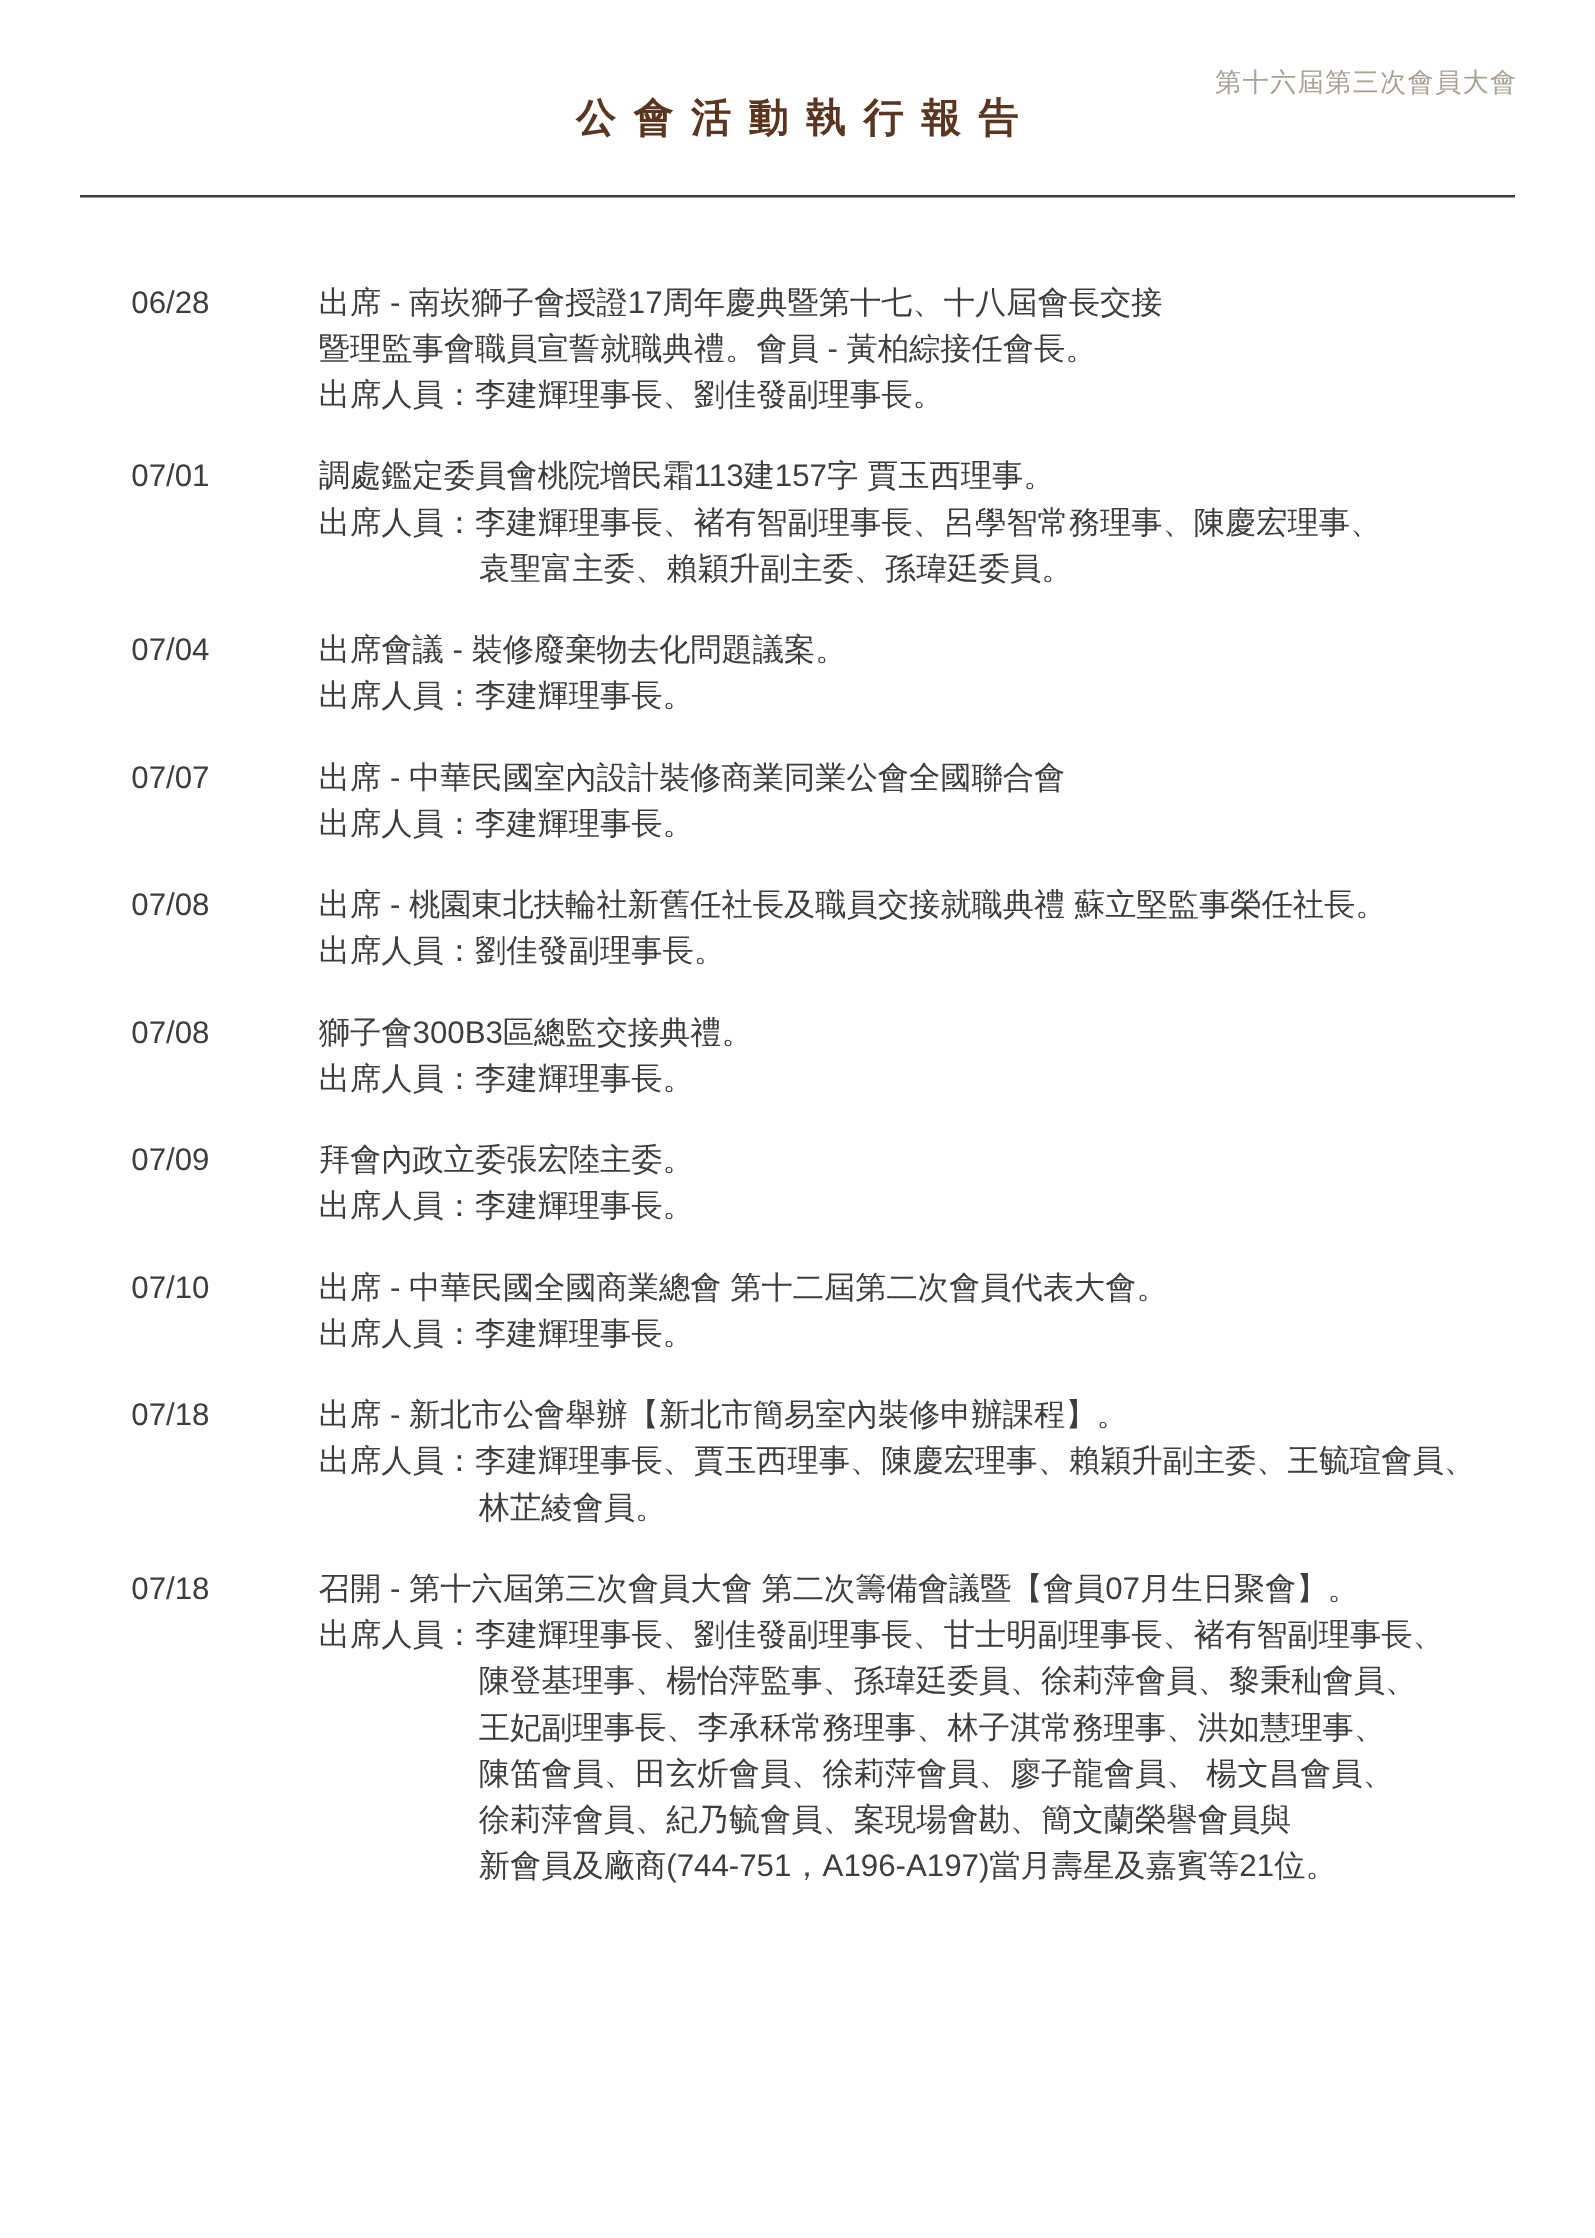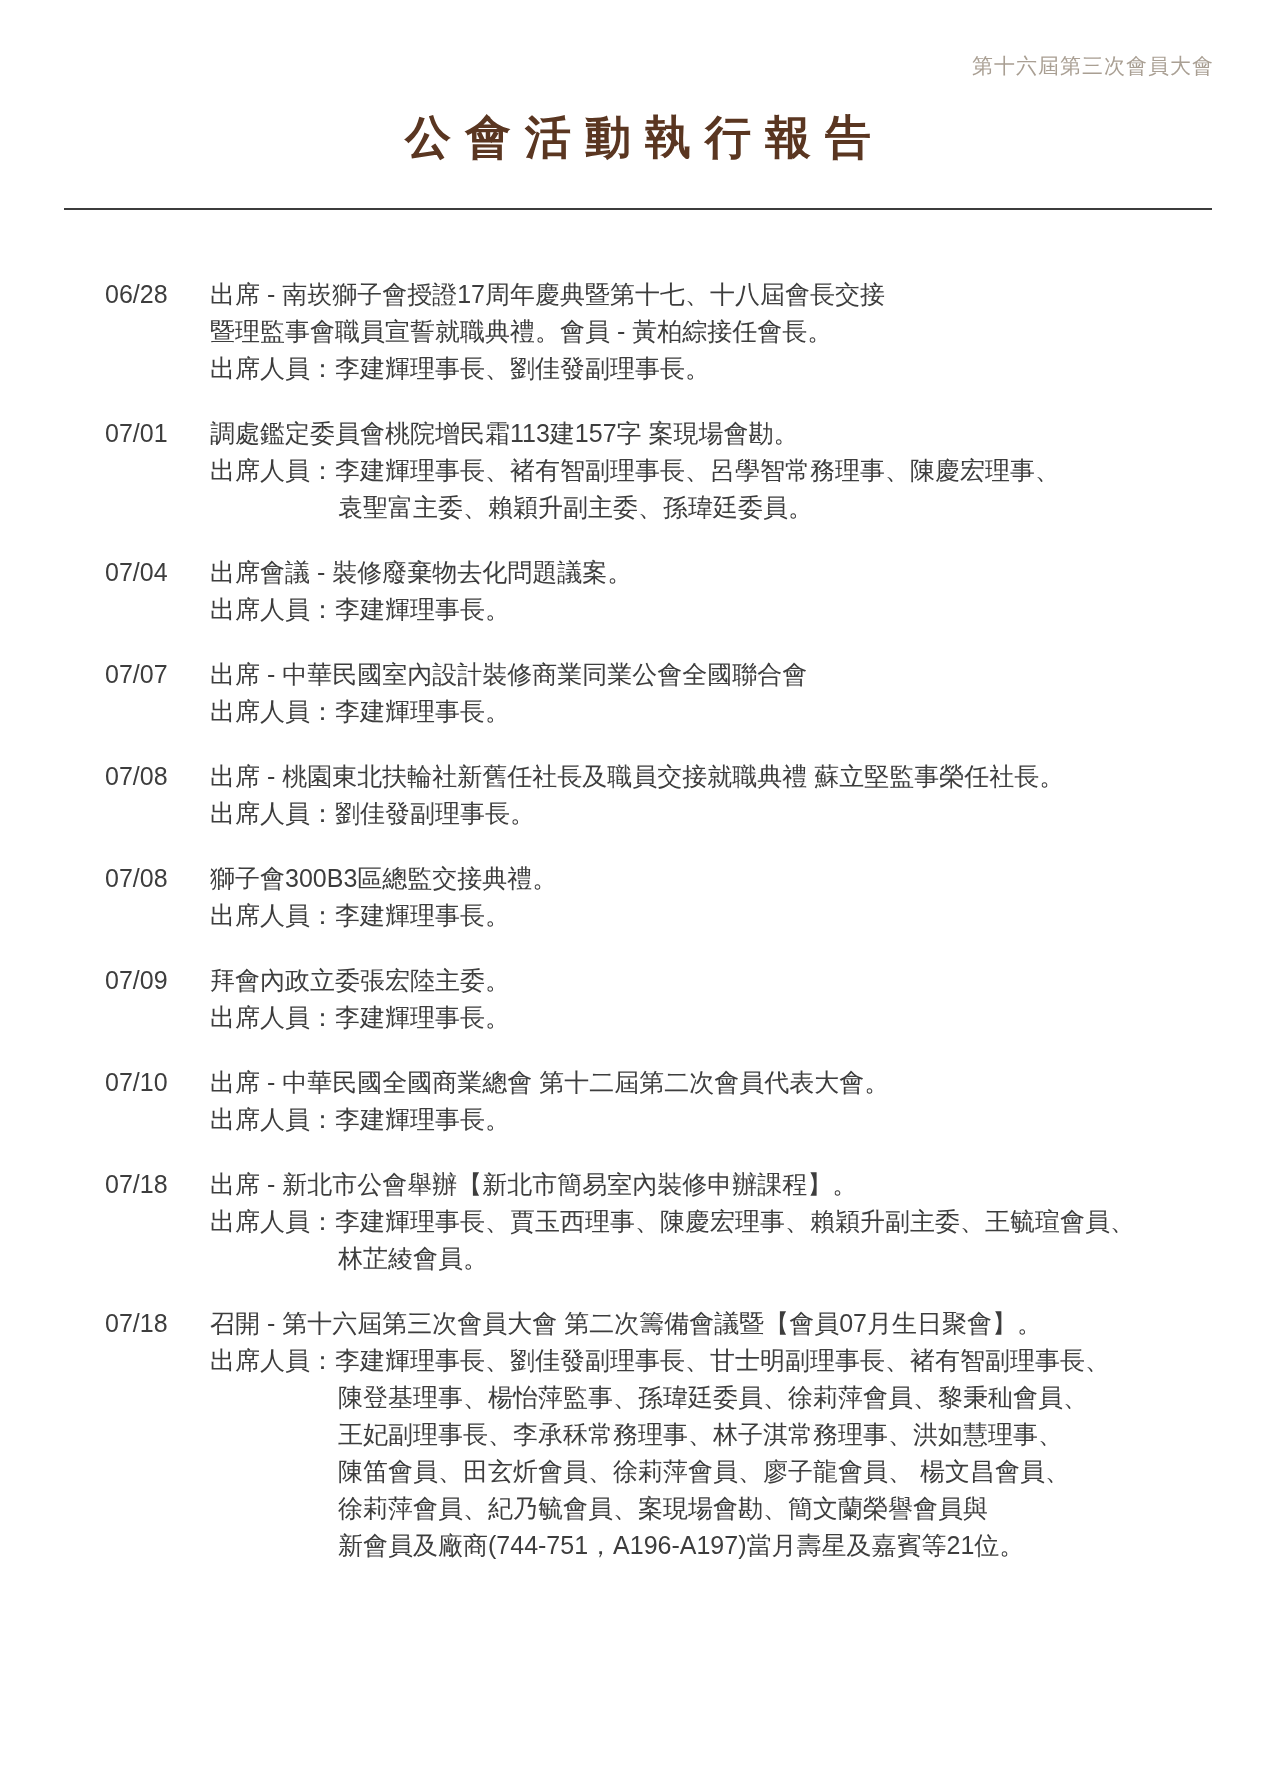--- a/index.html
+++ b/index.html
@@ -15,25 +15,25 @@
   .doc-header{
     position:absolute;
     top:52px;
     right:62px;
     font-size:21px;
     letter-spacing:1px;
     color:#a99f93;
   }
   .doc-title{
     margin:0;
-    padding-top:108px;
+    padding-top:74px;
     text-align:center;
     font-family:"Liberation Serif","DejaVu Serif",serif;
     font-weight:bold;
-    font-size:46px;
+    font-size:32px;
     line-height:1.3;
     letter-spacing:14px;
     text-indent:14px;
     color:#5a3621;
   }
   .title-rule{
     margin:40px auto 0 auto;
     width:1148px;
     border:none;
     border-top:2px solid #3c3c3c;
@@ -49,20 +49,21 @@
     font-size:25px;
     line-height:37px;
     justify-content:center;
   }
   .entry-date{
     width:105px;
     flex-shrink:0;
   }
   .entry-body{
     flex:1;
+    margin-left:45px;
   }
   .line{white-space:nowrap;}
   .line.indent{padding-left:128px;}
   .page-number{
     position:absolute;
     top:1700px;
     right:97px;
     font-size:27px;
     color:#3f3f3f;
   }
@@ -85,21 +86,21 @@
       <div class="entry-body">
         <div class="line">出席 - 南崁獅子會授證17周年慶典暨第十七、十八屆會長交接</div>
         <div class="line">暨理監事會職員宣誓就職典禮。會員 - 黃柏綜接任會長。</div>
         <div class="line">出席人員：李建輝理事長、劉佳發副理事長。</div>
       </div>
     </div>
 
     <div class="entry">
       <div class="entry-date">07/01</div>
       <div class="entry-body">
-        <div class="line">調處鑑定委員會桃院增民霜113建157字 案現場會勘。</div>
+        <div class="line">調處鑑定委員會桃院增民霜113建157字 賈玉西理事。</div>
         <div class="line">出席人員：李建輝理事長、褚有智副理事長、呂學智常務理事、陳慶宏理事、</div>
         <div class="line indent">袁聖富主委、賴穎升副主委、孫瑋廷委員。</div>
       </div>
     </div>
 
     <div class="entry">
       <div class="entry-date">07/04</div>
       <div class="entry-body">
         <div class="line">出席會議 - 裝修廢棄物去化問題議案。</div>
         <div class="line">出席人員：李建輝理事長。</div>

